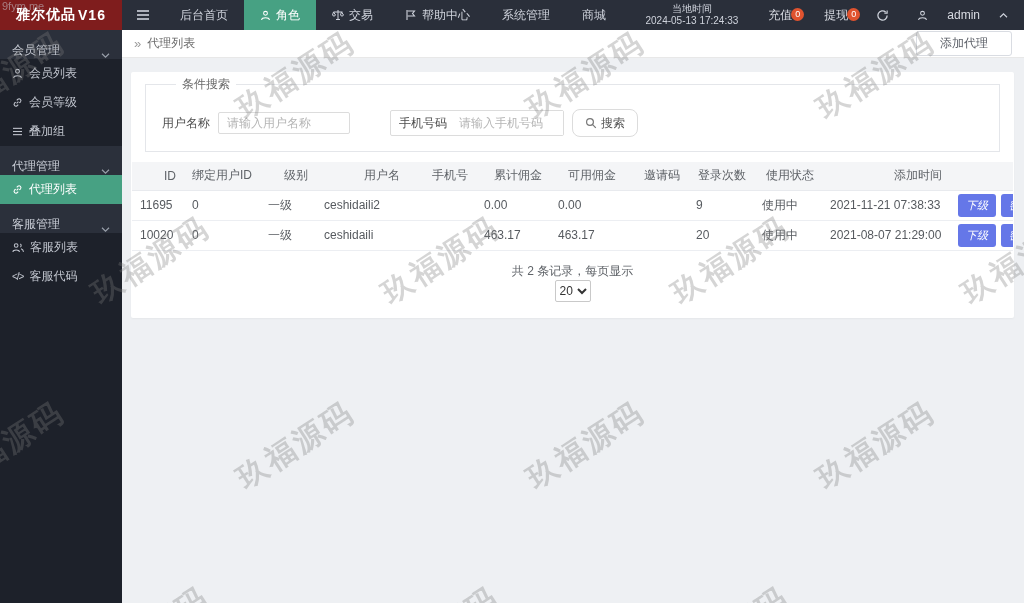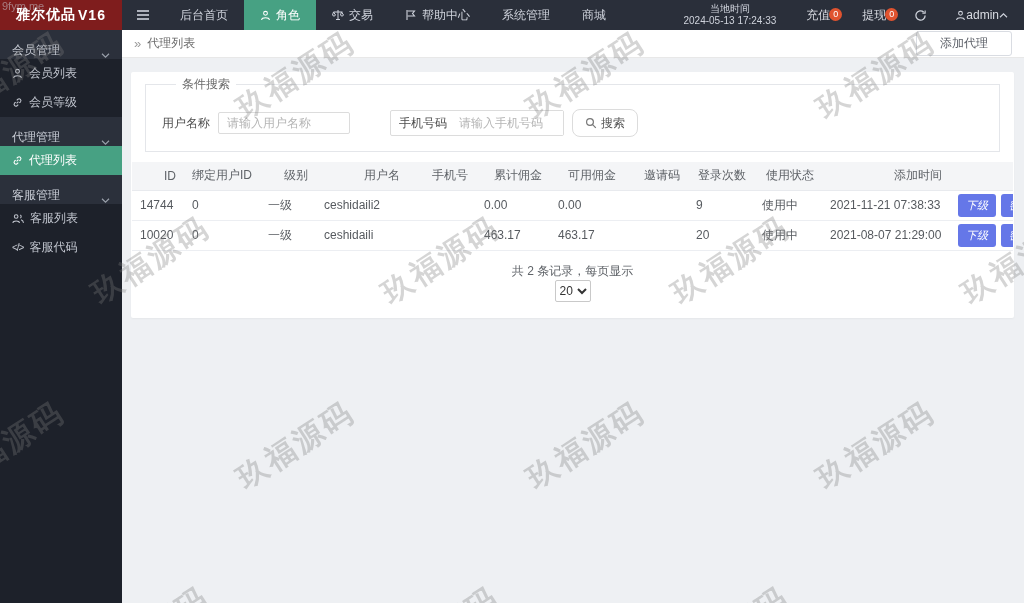--- a/index.html
+++ b/index.html
@@ -12,21 +12,21 @@
   .logo sup { font-size:14px; font-weight:bold; margin-left:2px; }
   .nav-left { display:flex; align-items:stretch; }
   .nav-item { display:flex; align-items:center; gap:5px; padding:0 16px; cursor:pointer; color:#cfd3dc; }
   .nav-item.active { background:#47a183; color:#fff; }
   .nav-burger { padding:0 14px; display:flex; align-items:center; }
   .nav-right { margin-left:auto; display:flex; align-items:center; }
   .time-block { text-align:center; font-size:10px; line-height:12px; padding:0 14px; color:#cfd3dc; }
   .nav-badge-item { position:relative; padding:0 16px; cursor:pointer; }
   .badge { position:absolute; top:1px; right:4px; background:#e0532f; color:#fff; font-size:9px; min-width:13px; height:13px; line-height:13px; border-radius:8px; text-align:center; padding:0 2px; }
   .nav-icon-btn { padding:0 12px; cursor:pointer; display:flex; align-items:center; }
-  .nav-user { display:flex; align-items:center; gap:0; padding:0 16px; cursor:pointer; }
+  .nav-user { display:flex; align-items:center; gap:19px; padding:0 16px; cursor:pointer; }
   svg.ic { display:block; }
 
   
   .sidebar { position:absolute; top:30px; left:0; width:122px; height:573px; background:#1d212a; z-index:4; }
   .side-group-title { height:29px; background:#2b303b; color:#c9cdd6; display:flex; align-items:flex-end; padding:0 12px; cursor:pointer; }
   .side-group-title .chev { margin-left:auto; }
   .side-item { height:29px; color:#c2c6cf; display:flex; align-items:center; gap:6px; padding:0 12px; cursor:pointer; }
   .side-item.active { background:#47a183; color:#fff; }
   .side-item .code-ic { font-size:10px; letter-spacing:-1px; }
 
@@ -183,20 +183,32 @@
   </div>
   <div class="side-item">
     <span>
       <svg class="ic" width="11" height="11" viewBox="0 0 12 12" fill="none" stroke="#c2c6cf" stroke-width="1.2">
           <path d="M5 7 L7 5"></path>
           <path d="M4 5.5 L2.7 6.8 a2 2 0 0 0 2.8 2.8 L6.8 8.3"></path>
           <path d="M8 6.5 L9.3 5.2 a2 2 0 0 0-2.8-2.8 L5.2 3.7"></path>
         </svg>
     </span>
     <span>会员等级</span>
+  </div>
+  <div class="side-item">
+    <span>
+      <svg class="ic" width="11" height="9" viewBox="0 0 12 10">
+          <g stroke="#c2c6cf" stroke-width="1.2">
+            <line x1="1" y1="1.5" x2="11" y2="1.5"></line>
+            <line x1="1" y1="5" x2="11" y2="5"></line>
+            <line x1="1" y1="8.5" x2="11" y2="8.5"></line>
+          </g>
+        </svg>
+    </span>
+    <span>叠加组</span>
   </div>
   <div class="side-group-title">
     <span>代理管理</span>
     <span class="chev">
       <svg class="ic" width="9" height="7" viewBox="0 0 10 8">
           <polyline points="1,2 5,6 9,2" fill="none" stroke="#9aa0ab" stroke-width="1.3"></polyline>
         </svg>
     </span>
   </div>
   <div class="side-item active">
@@ -288,21 +300,21 @@
           <th>可用佣金</th>
           <th>邀请码</th>
           <th>登录次数</th>
           <th>使用状态</th>
           <th>添加时间</th>
           <th></th>
         </tr>
       </thead>
       <tbody>
         <tr>
-          <td>14744</td>
+          <td>11695</td>
           <td>0</td>
           <td>一级</td>
           <td>ceshidaili2</td>
           <td></td>
           <td>0.00</td>
           <td>0.00</td>
           <td></td>
           <td>9</td>
           <td class="status-on">使用中</td>
           <td>2021-11-21 07:38:33</td>

